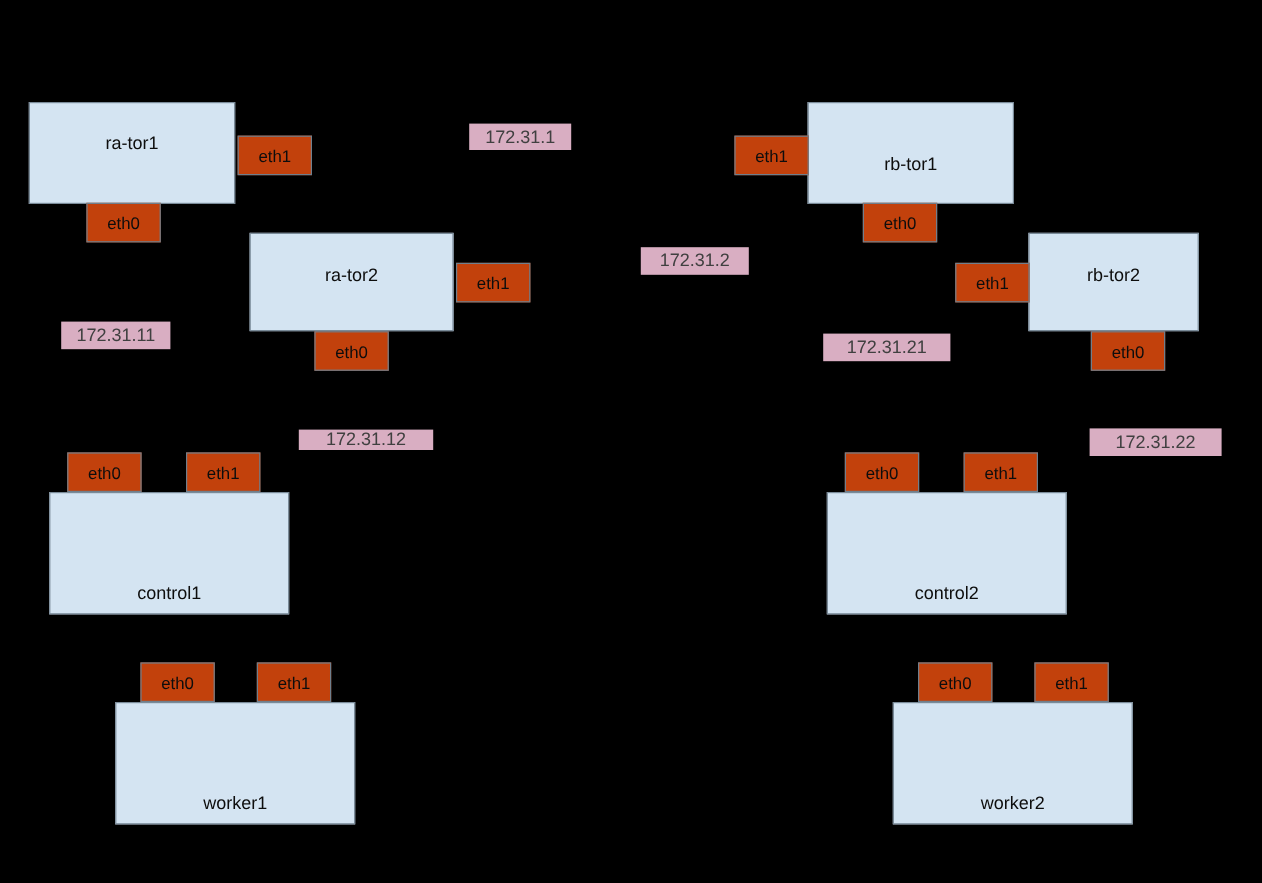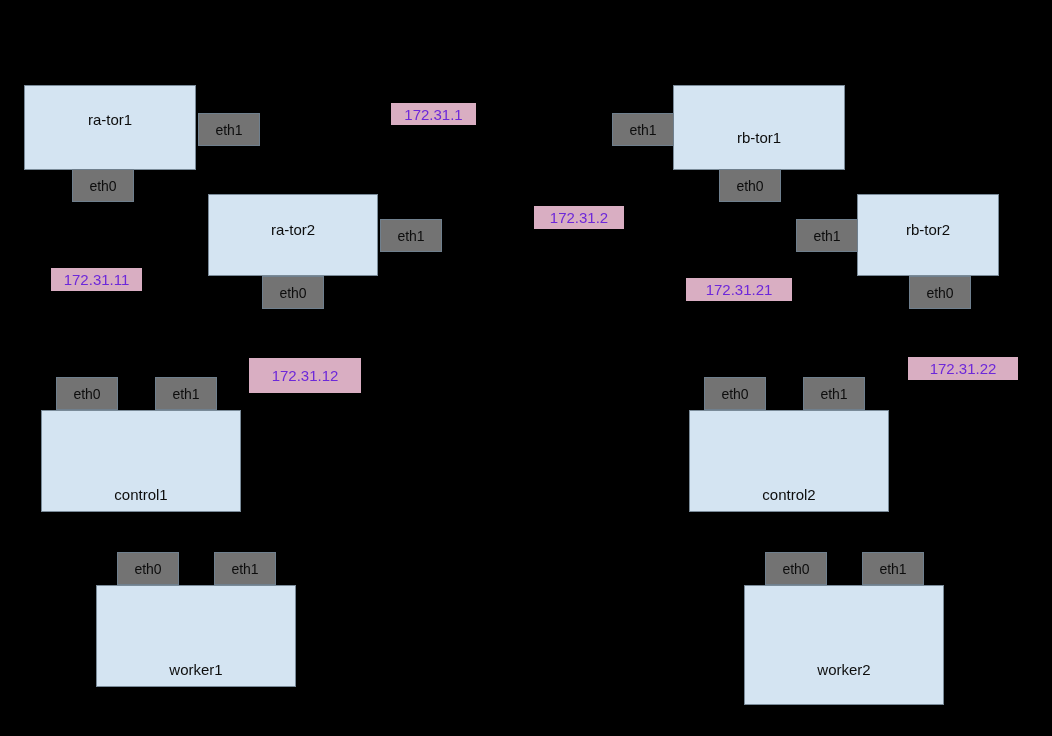--- a/index.html
+++ b/index.html
@@ -27,41 +27,41 @@
     left: 0;
     right: 0;
     text-align: center;
     color: #0d0d0d;
     font-size: 15px;
     line-height: 17px;
     white-space: nowrap;
   }
   .port {
     position: absolute;
-    background: #737373;
+    background: #c2410c;
     border: 1px solid #6f7f8d;
     box-sizing: border-box;
     display: flex;
     align-items: center;
     justify-content: center;
     color: #0d0d0d;
     font-size: 14px;
     line-height: 16px;
     white-space: nowrap;
     z-index: 5;
   }
   .netlabel {
     position: absolute;
     background: #d9aec2;
     border: none;
     box-sizing: border-box;
     display: flex;
     align-items: center;
     justify-content: center;
-    color: #6d28d9;
+    color: #404040;
     font-size: 15px;
     line-height: 17px;
     white-space: nowrap;
     z-index: 6;
   }
 </style>
 </head>
 <body>
 
 <div id="canvas">
@@ -80,21 +80,21 @@
     </div>
     <div class="node" style="left: 41px; top: 410px; width: 200px; height: 102px;">
       <div class="node-label" style="top: 75px;">control1</div>
     </div>
     <div class="node" style="left: 689px; top: 410px; width: 200px; height: 102px;">
       <div class="node-label" style="top: 75px;">control2</div>
     </div>
     <div class="node" style="left: 96px; top: 585px; width: 200px; height: 102px;">
       <div class="node-label" style="top: 75px;">worker1</div>
     </div>
-    <div class="node" style="left: 744px; top: 585px; width: 200px; height: 120px;">
+    <div class="node" style="left: 744px; top: 585px; width: 200px; height: 102px;">
       <div class="node-label" style="top: 75px;">worker2</div>
     </div>
     <div class="port" style="left: 198px; top: 113px; width: 62px; height: 33px;">eth1</div>
     <div class="port" style="left: 72px; top: 169px; width: 62px; height: 33px;">eth0</div>
     <div class="port" style="left: 380px; top: 219px; width: 62px; height: 33px;">eth1</div>
     <div class="port" style="left: 262px; top: 276px; width: 62px; height: 33px;">eth0</div>
     <div class="port" style="left: 612px; top: 113px; width: 62px; height: 33px;">eth1</div>
     <div class="port" style="left: 719px; top: 169px; width: 62px; height: 33px;">eth0</div>
     <div class="port" style="left: 796px; top: 219px; width: 62px; height: 33px;">eth1</div>
     <div class="port" style="left: 909px; top: 276px; width: 62px; height: 33px;">eth0</div>
@@ -103,15 +103,15 @@
     <div class="port" style="left: 704px; top: 377px; width: 62px; height: 33px;">eth0</div>
     <div class="port" style="left: 803px; top: 377px; width: 62px; height: 33px;">eth1</div>
     <div class="port" style="left: 117px; top: 552px; width: 62px; height: 33px;">eth0</div>
     <div class="port" style="left: 214px; top: 552px; width: 62px; height: 33px;">eth1</div>
     <div class="port" style="left: 765px; top: 552px; width: 62px; height: 33px;">eth0</div>
     <div class="port" style="left: 862px; top: 552px; width: 62px; height: 33px;">eth1</div>
     <div class="netlabel" style="left: 391px; top: 103px; width: 85px; height: 22px;">172.31.1</div>
     <div class="netlabel" style="left: 534px; top: 206px; width: 90px; height: 23px;">172.31.2</div>
     <div class="netlabel" style="left: 51px; top: 268px; width: 91px; height: 23px;">172.31.11</div>
     <div class="netlabel" style="left: 686px; top: 278px; width: 106px; height: 23px;">172.31.21</div>
-    <div class="netlabel" style="left: 249px; top: 358px; width: 112px; height: 35px;">172.31.12</div>
+    <div class="netlabel" style="left: 249px; top: 358px; width: 112px; height: 17px;">172.31.12</div>
     <div class="netlabel" style="left: 908px; top: 357px; width: 110px; height: 23px;">172.31.22</div>
   </div>
 
 </body></html>

